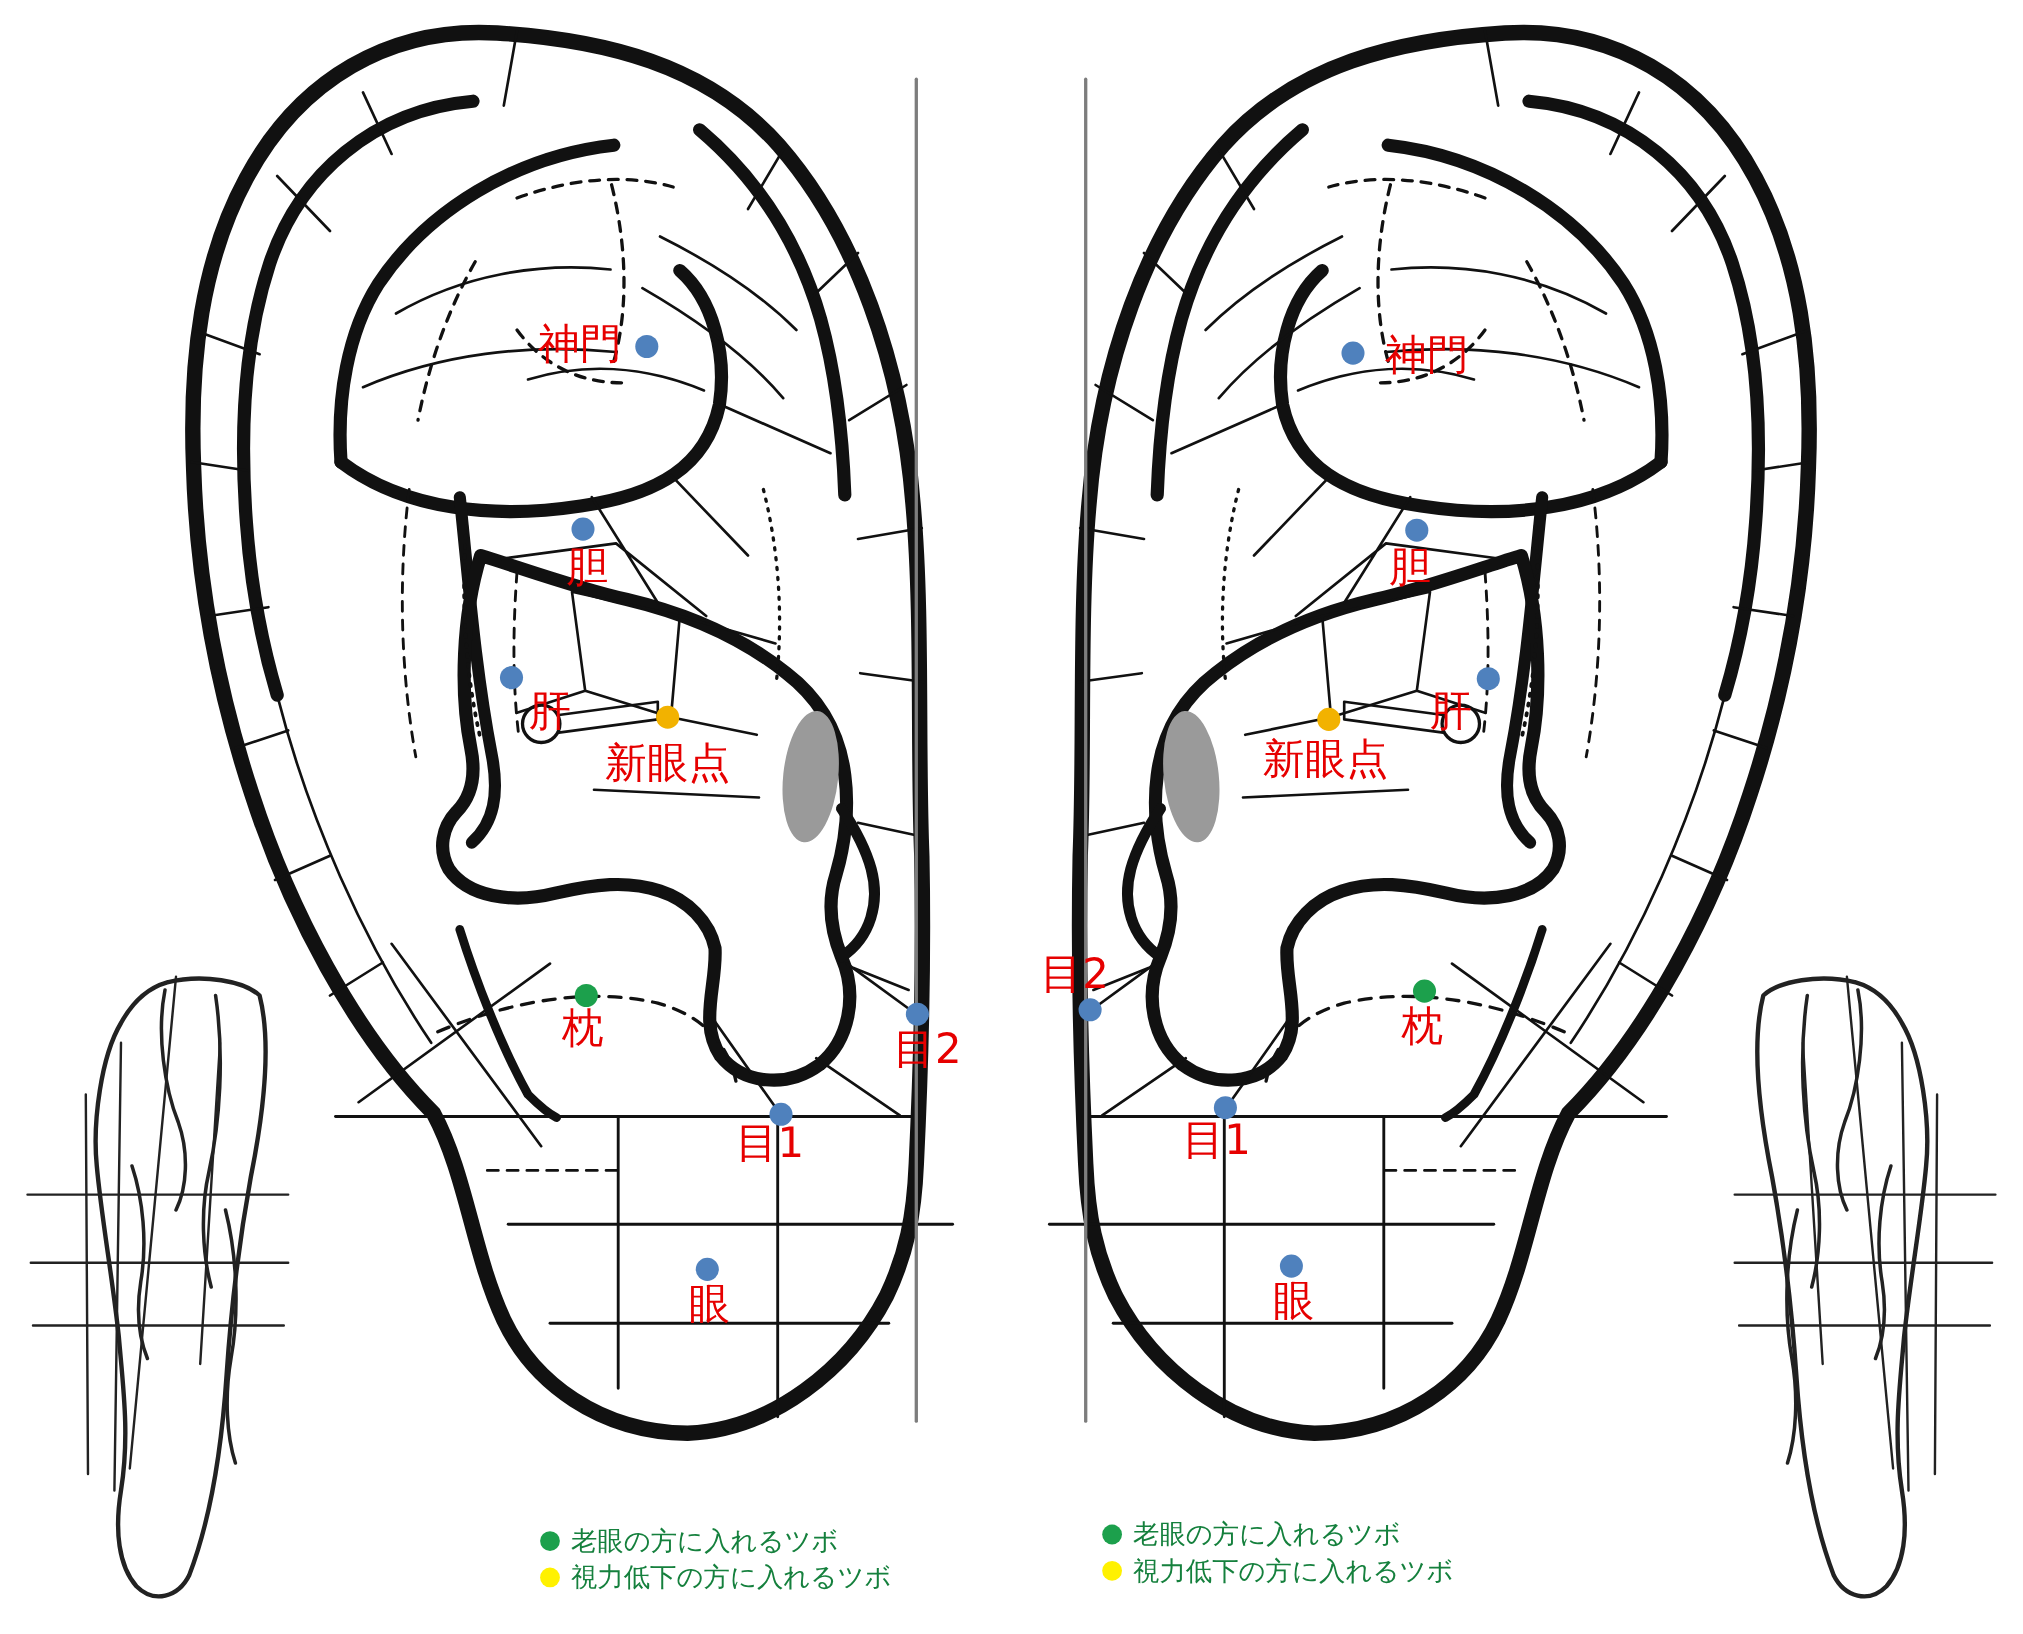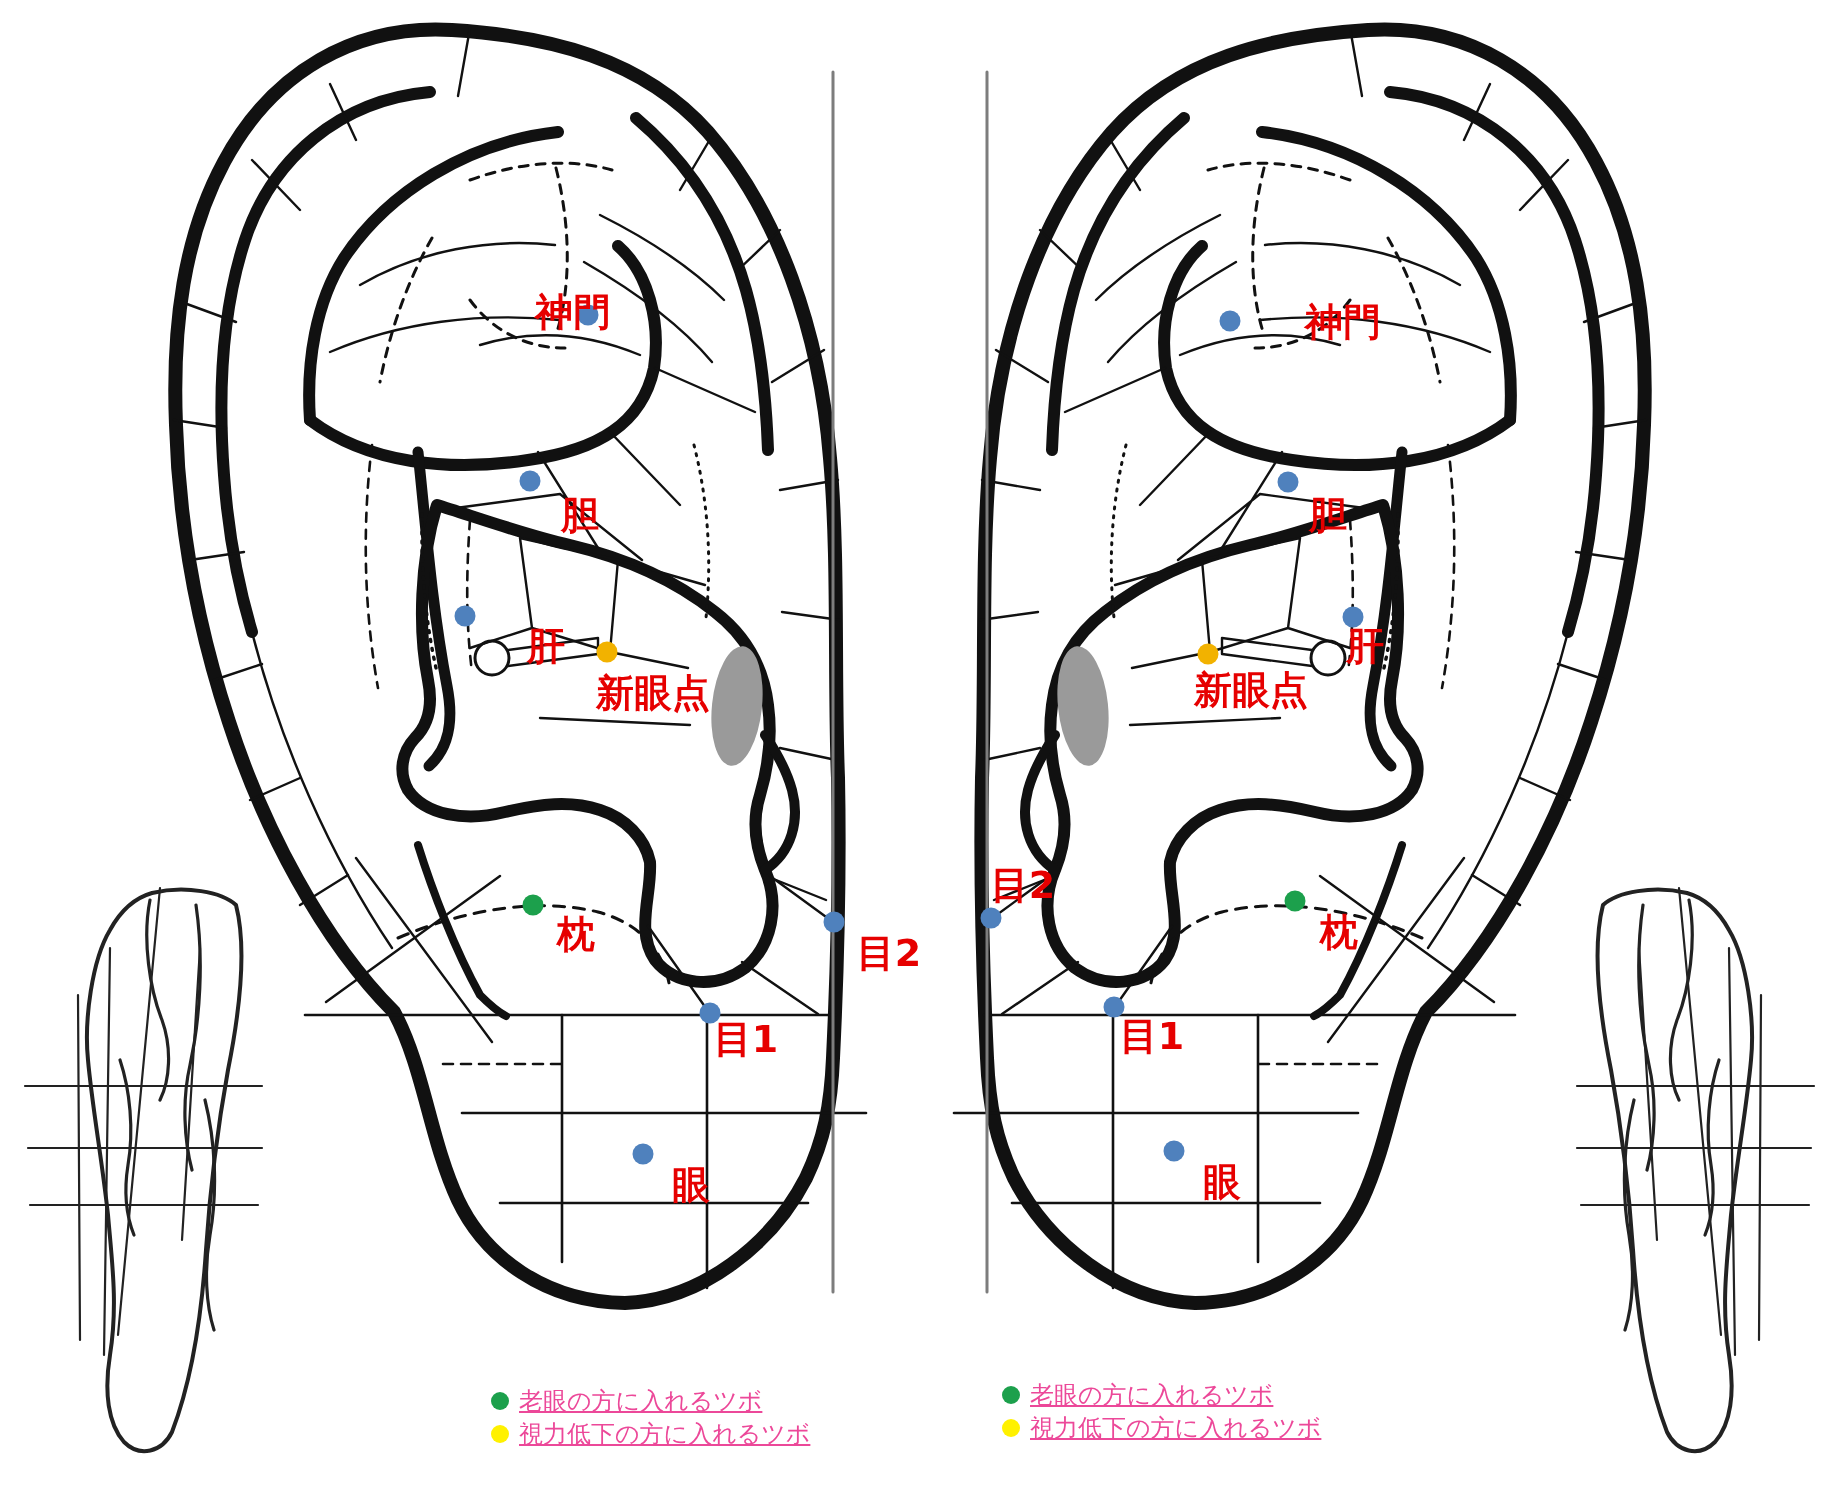--- a/index.html
+++ b/index.html
@@ -12,31 +12,29 @@
   }
   #lineart{position:absolute;left:0;top:0;}
   #points-layer{position:absolute;left:0;top:0;width:1839px;height:1485px;}
   .dot{
     position:absolute;width:21px;height:21px;border-radius:50%;
     transform:translate(-50%,-50%);
   }
   .plabel{
     position:absolute;transform:translate(-50%,-50%);
     font-size:38px;line-height:1;white-space:nowrap;
-    color:#e60000;font-weight:700;
+    color:#e60000;font-weight:400;
     font-family:"DejaVu Sans", sans-serif;
-    margin-left:46px;
   }
   .legend{position:absolute;display:flex;flex-direction:column;gap:9px;}
   .legend-row{display:flex;align-items:center;gap:10px;}
   .legend-dot{width:18px;height:18px;border-radius:50%;flex:0 0 auto;}
   .legend-text{
-    font-size:24px;color:#ec4899;line-height:1;white-space:nowrap;
+    font-size:24px;color:#15803d;line-height:1;white-space:nowrap;
     font-family:"DejaVu Sans", sans-serif;
-    text-decoration:underline;
   }
 </style>
 </head>
 <body>
 
 <div id="canvas">
 
   <svg id="lineart" width="1839" height="1485" viewBox="0 0 1839 1485">
 
     <defs>

